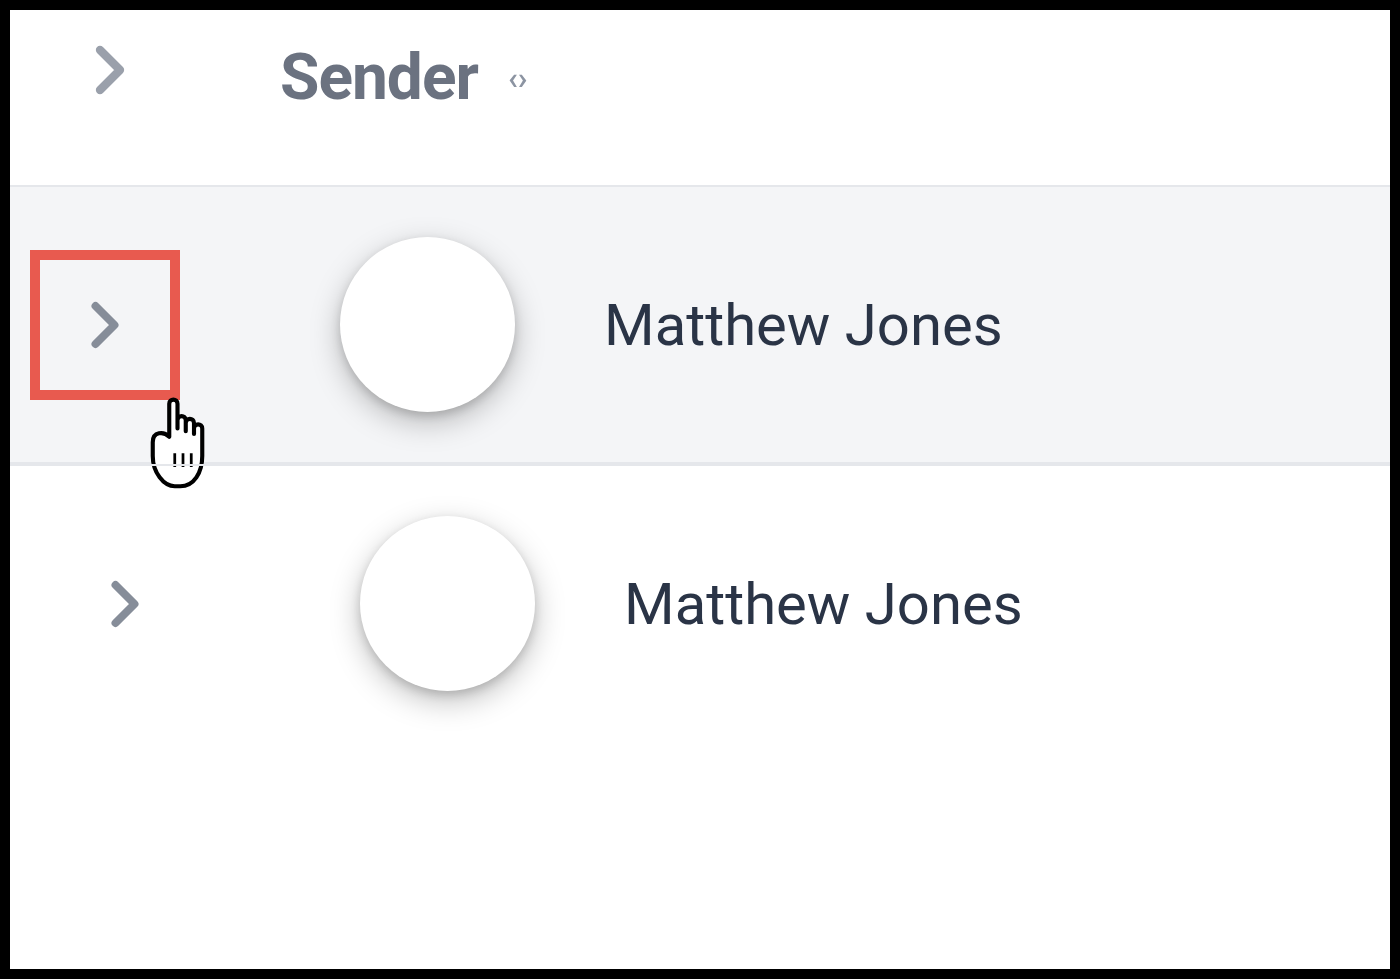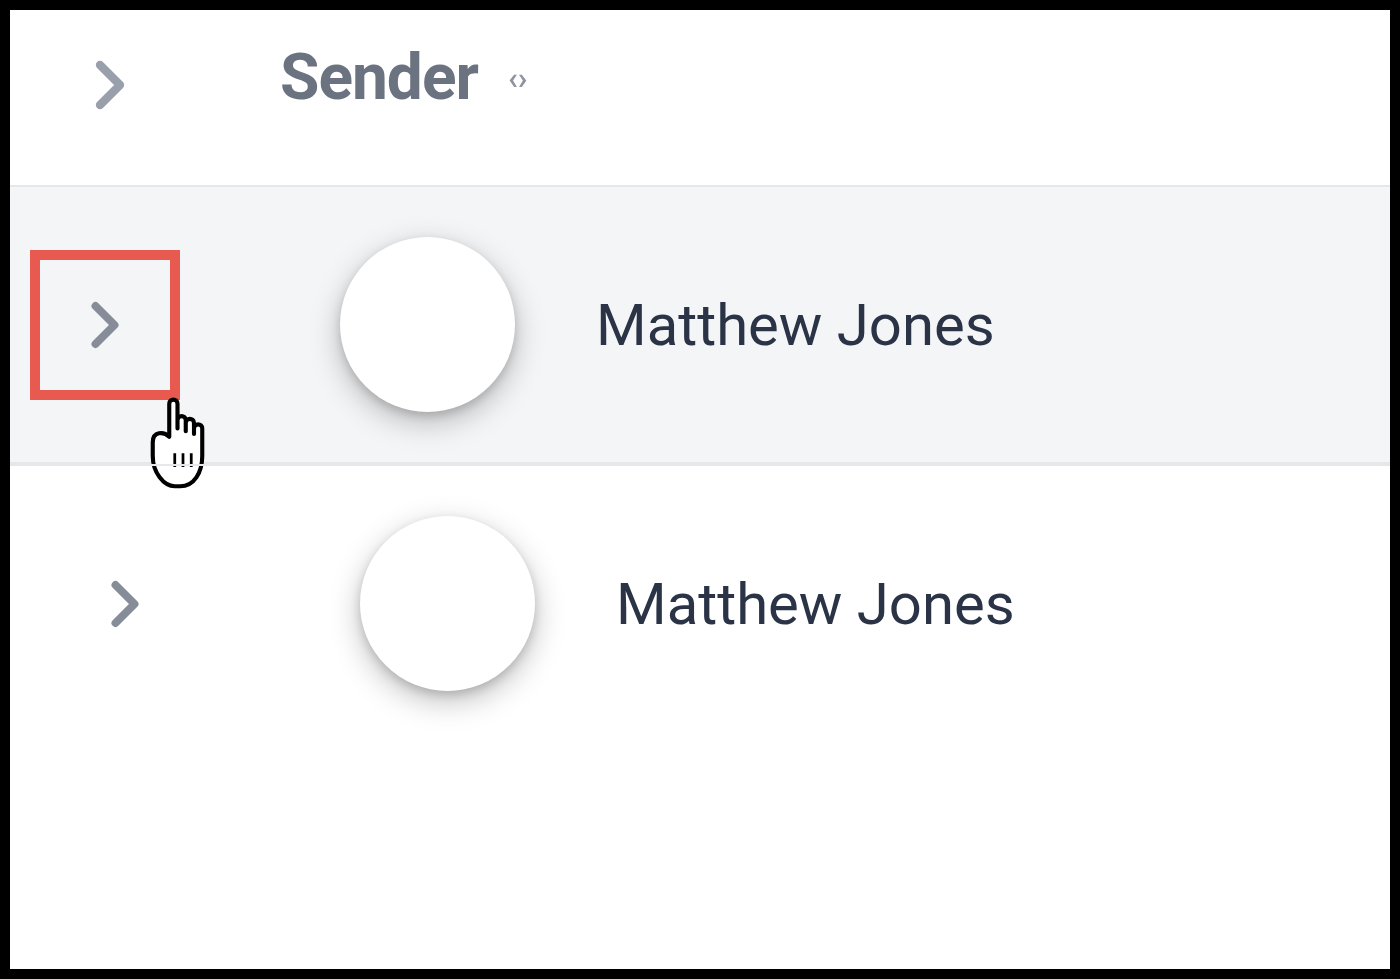--- a/index.html
+++ b/index.html
@@ -20,21 +20,21 @@
       width: 1400px;
       height: 979px;
       border: 10px solid #000000;
       background: #ffffff;
       display: flex;
       flex-direction: column;
     }
 
     .header {
       display: flex;
-      align-items: flex-end;
+      align-items: flex-start;
       padding: 30px 40px 70px 80px;
       gap: 150px;
     }
 
     .header-chevron {
       color: #9aa0ab;
     }
 
     .header-chevron svg {
       width: 40px;
@@ -106,21 +106,21 @@
       background: #ffffff;
       box-shadow: 0 10px 30px rgba(0,0,0,0.25), 0 4px 10px rgba(0,0,0,0.15);
       flex-shrink: 0;
       margin-left: 90px;
     }
 
     .sender-name {
       font-size: 58px;
       font-weight: 400;
       color: #2a3446;
-      margin-left: 11px;
+      margin-left: 19px;
     }
 
     .cursor-pointer {
       position: absolute;
       left: 98px;
       top: 130px;
       pointer-events: none;
     }
 
     .cursor-pointer svg {

